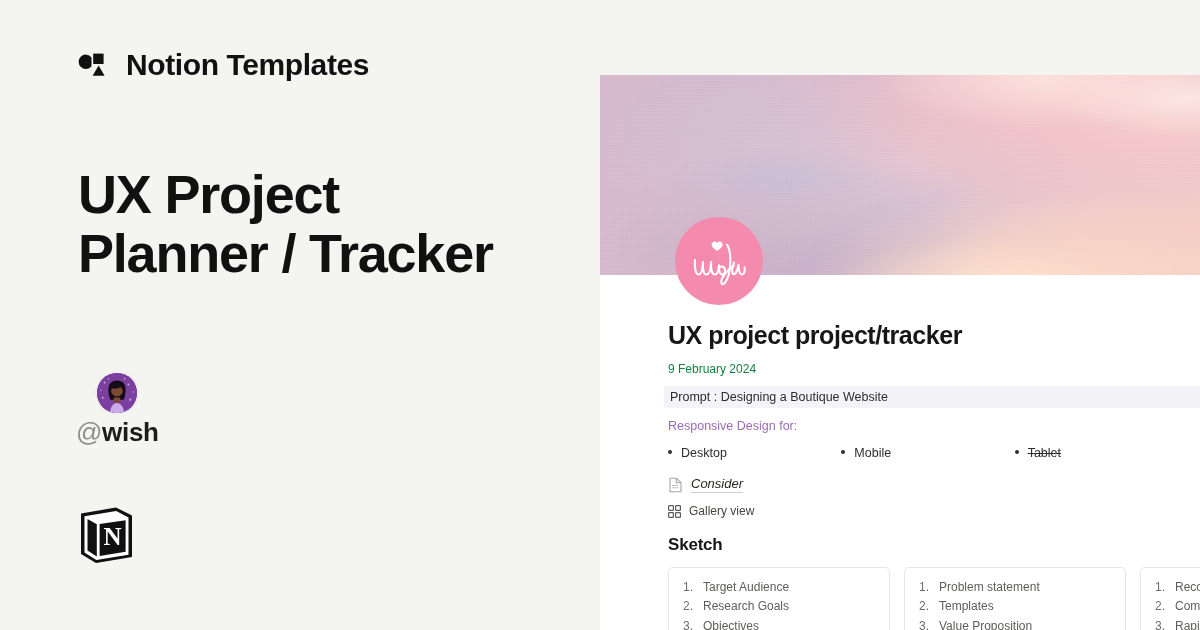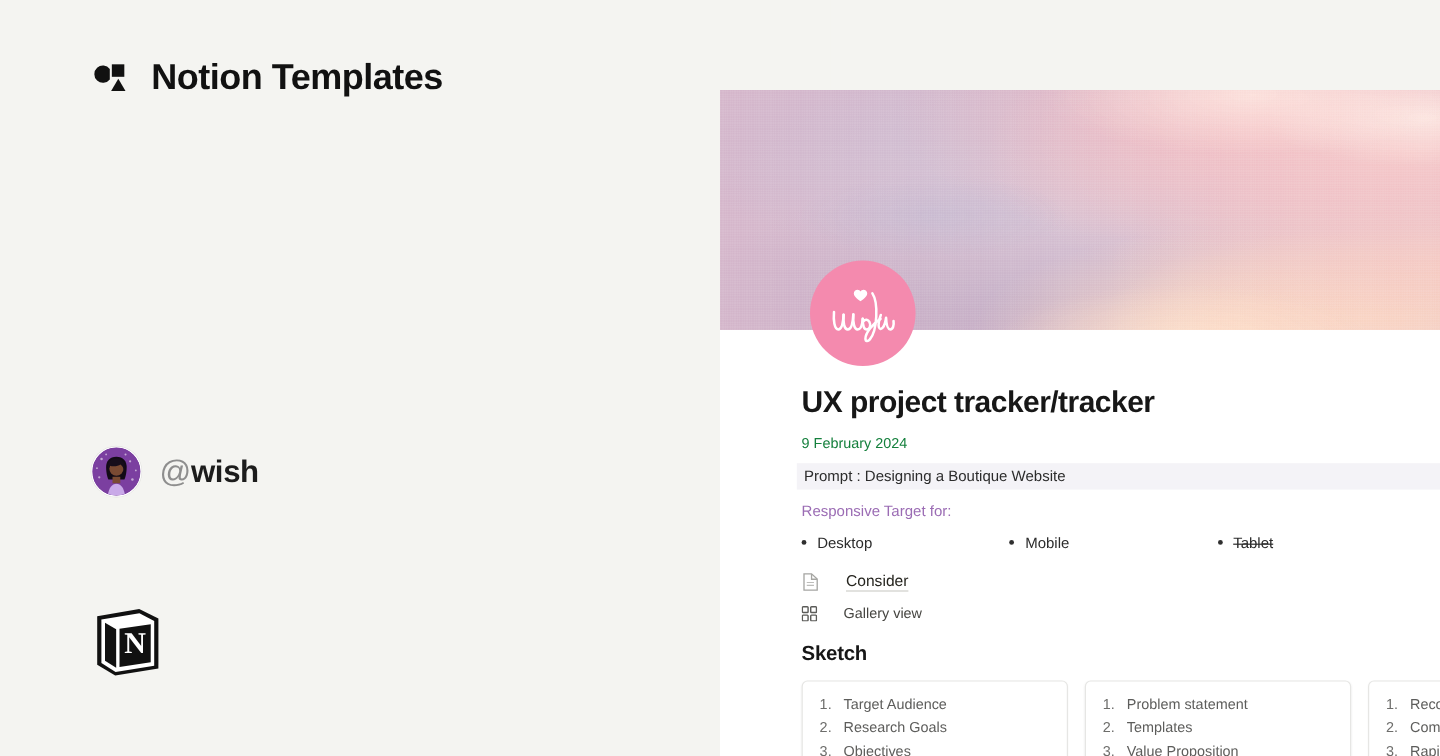--- a/index.html
+++ b/index.html
@@ -53,21 +53,22 @@
     font-weight: 700;
     color: #111111;
     letter-spacing: -1.2px;
   }
 
   .author {
     position: absolute;
     left: 76px; top: 372px;
     display: flex;
     align-items: center;
-    gap: 15px;
+    gap: 3px;
+    flex-direction: column;
   }
   .avatar {
     position: relative;
     width: 42px; height: 42px;
     border-radius: 50%;
     overflow: hidden;
     background: #7b3fa0;
     flex: none;
     border: 1.5px solid #ffffff;
     box-shadow: 0 0 0 0.5px rgba(0,0,0,.08);
@@ -208,35 +209,36 @@
     background: #2f2f2f;
     flex: none;
     transform: translateY(-3px);
   }
   .bullet.struck .bullet-label { text-decoration: line-through; }
 
   .link-row {
     margin-top: 16px;
     display: flex;
     align-items: center;
-    gap: 22px;
+    gap: 8px;
     font-size: 13px;
     color: #26251f;
+    font-style: italic;
   }
   .link-row .link-label {
     border-bottom: 1px solid #cfcfcb;
     padding-bottom: 1px;
   }
   .icon-doc { width: 15px; height: 16px; flex: none; display: block; }
 
   .view-row {
     margin-top: 11px;
     display: flex;
     align-items: center;
-    gap: 22px;
+    gap: 8px;
     font-size: 12px;
     color: #464541;
   }
   .icon-gallery { width: 13px; height: 13px; flex: none; display: block; }
 
   .section-heading {
     margin-top: 17px;
     font-size: 17px;
     font-weight: 700;
     color: #171717;
@@ -288,20 +290,21 @@
       <span class="brand-icon">
         <svg viewBox="0 0 34 34" xmlns="http://www.w3.org/2000/svg">
           <path d="M13.5 18.2 A7.2 7.2 0 1 1 13.5 9.4 L13.5 18.2 Z" fill="#111111"></path>
           <rect x="15.2" y="5.6" width="10.4" height="10.4" fill="#111111"></rect>
           <path d="M20.6 17.6 L26.6 27.8 L14.6 27.8 Z" fill="#111111"></path>
         </svg>
       </span>
       <span class="brand-title">Notion Templates</span>
     </div>
 
+    <div class="template-title">UX Project Planner / Tracker</div>
 
     <div class="author">
       <span class="avatar">
         <svg viewBox="0 0 42 42" xmlns="http://www.w3.org/2000/svg">
           <rect width="42" height="42" fill="#7b3fa0"></rect>
           <g fill="#ffffff" opacity=".55">
             <circle cx="8" cy="10" r="1.1"></circle>
               <circle cx="33" cy="12" r="1"></circle>
             <circle cx="6" cy="26" r="1"></circle>
               <circle cx="35" cy="28" r="1.1"></circle>
@@ -350,27 +353,27 @@
           <path d="M28.1 31c-.4 6.6.6 12.5 3.6 12.5 2.6 0 3.9-4.3 4.2-8.9"></path>
           <path d="M36 34.6c-.2 6.5 1.2 8.9 3.3 8.9 2.6 0 3.6-3.6 2.2-6.2-1.1-2-3.4-2.4-4.6-.9"></path>
           <path d="M44 13.5c2.8 4.2 3.6 11.6 3.2 19.5-.4 8.2-2.2 15.2-5.3 18.8-1.8 2.1-3.7 1.6-3.7-.6 0-4.6 6.4-12.8 12.6-16.5"></path>
           <path d="M51 31.5c-1.5 4.2-2.2 8.2-1.6 10.2.5 1.7 2.1 1.9 3.3.3 1.5-2 2.3-5.3 2.7-8.2.2 4.6 1 9.7 3.5 9.7 2.3 0 3.2-3.5 2.7-7"></path>
         </g>
       </svg>
     </div>
 
     <div class="doc">
 
-      <div class="doc-title">UX project tracker/tracker</div>
+      <div class="doc-title">UX project project/tracker</div>
 
       <div class="doc-date">9 February 2024</div>
 
       <div class="prompt-row">Prompt : Designing a Boutique Website</div>
 
-      <div class="responsive-label">Responsive Target for:</div>
+      <div class="responsive-label">Responsive Design for:</div>
 
       <div class="bullets">
         <div class="bullet">
           <span class="dot"></span>
           <span class="bullet-label">Desktop</span>
         </div>
         <div class="bullet">
           <span class="dot"></span>
           <span class="bullet-label">Mobile</span>
         </div>

